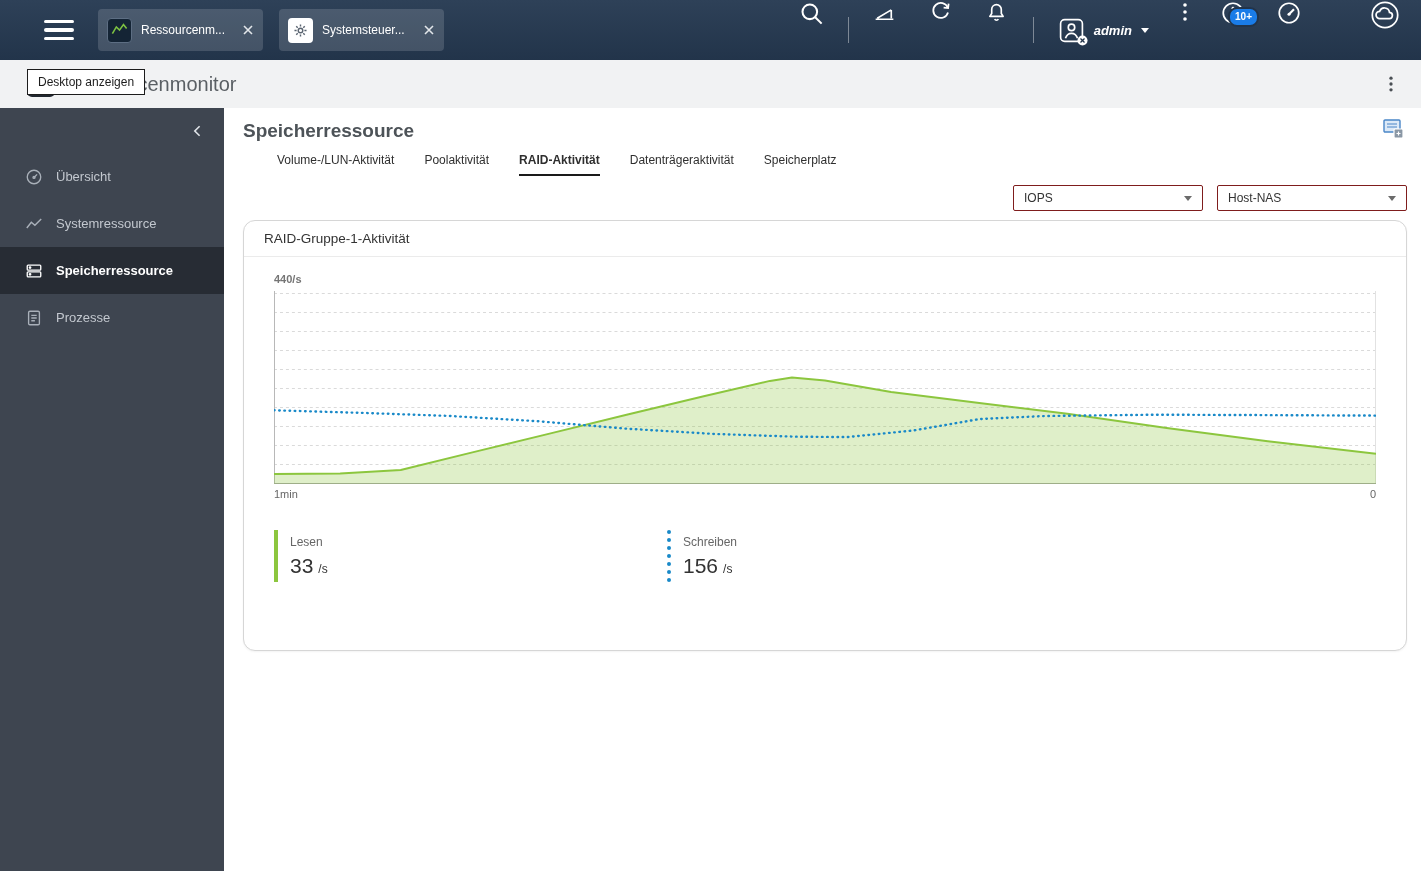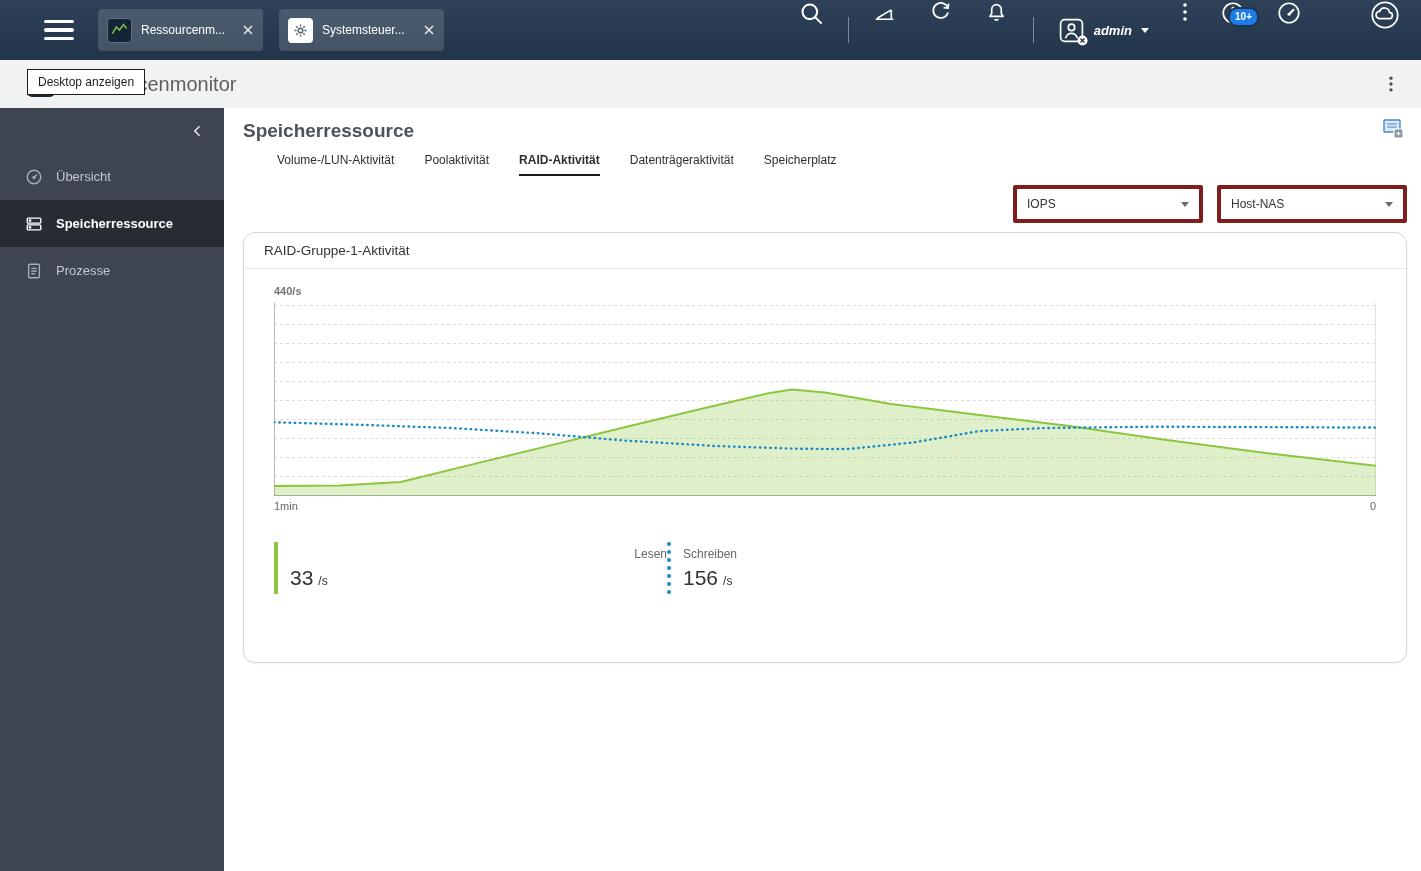--- a/index.html
+++ b/index.html
@@ -52,37 +52,37 @@
 
   
   .main { position:absolute; top:108px; left:224px; right:0; bottom:0; background:#fff; padding:0 14px 0 19px; }
   .page-head { display:flex; align-items:center; margin-top:10px; height:26px; }
   .page-title { font-size:19px; color:#4d5358; }
   .head-icon { margin-left:auto; cursor:pointer; }
   .tabs { display:flex; margin-top:9px; margin-left:34px; gap:30px; font-size:12px; color:#2f2f2f; }
   .tab { padding-bottom:7px; cursor:pointer; }
   .tab.active { font-weight:bold; border-bottom:2px solid #1a1a1a; }
   .filters { display:flex; justify-content:flex-end; margin-top:9px; gap:14px; }
-  .select { width:190px; height:38px; border:4px solid #7f1d1d; border-radius:2px; background:#fff;
+  .select { width:190px; height:26px; border:1px solid #7f1d1d; border-radius:2px; background:#fff;
     display:flex; align-items:center; padding:0 10px; font-size:12px; color:#333; cursor:pointer; }
   .select .caret { margin-left:auto; width:0; height:0; border-left:4px solid transparent;
     border-right:4px solid transparent; border-top:5px solid #6b6b6b; }
 
   
   .card { margin-top:9px; border:1px solid #d6d6d6; border-radius:12px; background:#fff;
     box-shadow:0 1px 2px rgba(0,0,0,.05); padding-bottom:68px; }
   .card-head { padding:10px 20px; font-size:13.5px; color:#333; border-bottom:1px solid #ebebeb; }
   .chart-wrap { padding:16px 30px 0 30px; }
   .ylabel { font-size:11px; color:#757575; margin-bottom:6px;font-weight:bold; }
   .plot { height:193px; }
   .plot svg { display:block; width:100%; height:193px; }
   .xlabels { display:flex; justify-content:space-between; font-size:11px; color:#666; margin-top:4px; }
   .legend { display:flex; margin-top:30px; padding-left:30px; }
   .leg { display:flex; flex-direction:column; justify-content:center; padding-left:12px; min-height:52px; }
-  .leg.first { width:393px;text-align:right; }
+  .leg.first { width:393px; }
   .leg .name { font-size:12px; color:#666; }
   .leg .val-row { margin-top:5px; display:flex; align-items:baseline; gap:5px; }
   .leg .val { font-size:21px; color:#333; }
   .leg .unit { font-size:12px; color:#333; }
 </style>
 </head>
 <body>
 
 <div class="screen">
 
@@ -214,20 +214,26 @@
         <polyline points="12,4 6,10 12,16"></polyline>
       </svg>
     </div>
     <div class="side-item">
       <svg width="18" height="18" viewBox="0 0 20 20" fill="none" stroke-width="1.5">
         <circle cx="10" cy="10" r="7.5"></circle>
           <path d="M10 10.5l3.4-3.4"></path>
           <circle cx="10" cy="10.5" r="1.1"></circle>
       </svg>
       <span>Übersicht</span>
+    </div>
+    <div class="side-item">
+      <svg width="18" height="18" viewBox="0 0 20 20" fill="none" stroke-width="1.6">
+        <polyline points="2,14.5 7,8 11,11.5 18,4.5"></polyline>
+      </svg>
+      <span>Systemressource</span>
     </div>
     <div class="side-item active">
       <svg width="18" height="18" viewBox="0 0 20 20" fill="none" stroke-width="1.5">
         <rect x="2.5" y="3.5" width="15" height="5.5" rx="1"></rect>
         <rect x="2.5" y="11" width="15" height="5.5" rx="1"></rect>
         <circle cx="5.6" cy="6.2" r="0.8"></circle>
           <circle cx="5.6" cy="13.7" r="0.8"></circle>
       </svg>
       <span>Speicherressource</span>
     </div>

